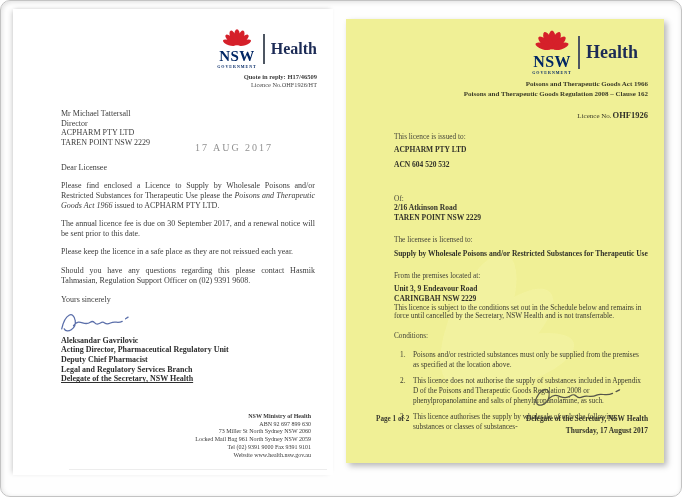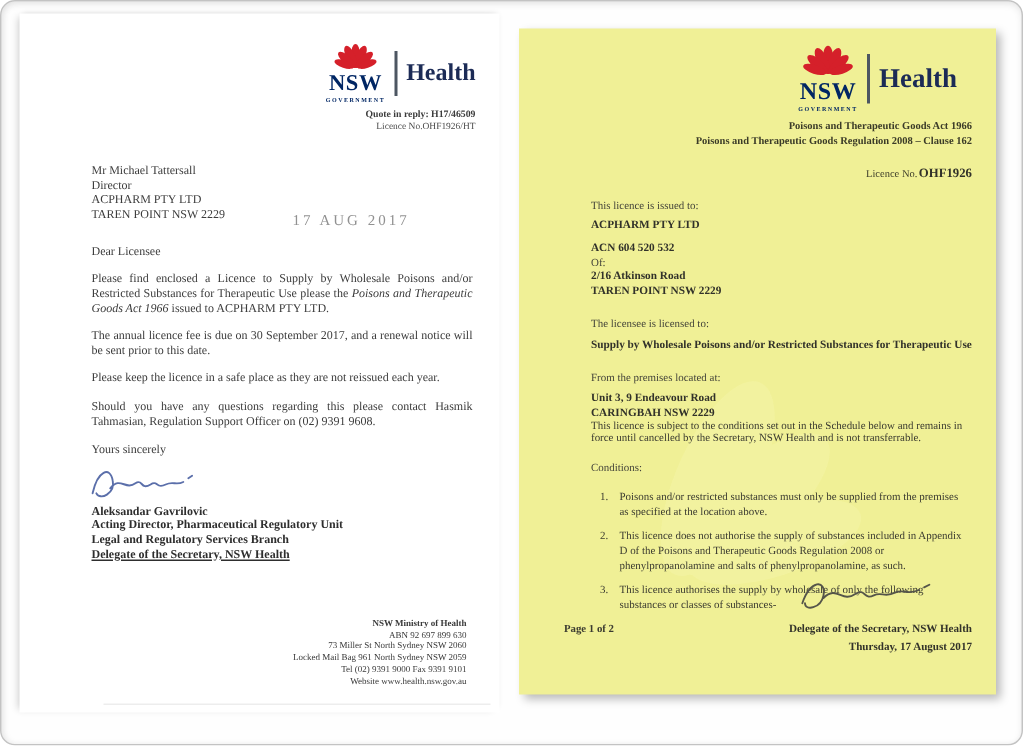--- a/index.html
+++ b/index.html
@@ -46,21 +46,21 @@
   .r-inner{position:relative;height:100%;padding:10px 16px 0 48px;}
   .r-logo-row{display:flex;justify-content:flex-end;padding-right:10px;}
   .lg .nsw-word{font-size:16px;}
   .lg .health-word{font-size:18px;}
   .lg .logo-bar{height:33px;}
   .r-acts{text-align:right;font-weight:bold;font-size:7px;line-height:9.6px;color:#3b3b28;margin-top:5px;}
   .r-licno{text-align:right;margin-top:11px;font-size:7px;color:#3b3b28;}
   .licno-val{font-size:8.5px;font-weight:bold;margin-left:1px;color:#32322a;}
   .r-label{font-size:7.3px;color:#45453a;}
   .r-bold{font-weight:bold;font-size:7.5px;color:#32322a;line-height:10px;}
-  .mt12{margin-top:12px;} .mt11{margin-top:11px;} .mt5{margin-top:5px;} .mt14{margin-top:0;} .mt4{margin-top:4px;}
+  .mt12{margin-top:12px;} .mt11{margin-top:11px;} .mt5{margin-top:5px;} .mt14{margin-top:24px;} .mt4{margin-top:4px;}
   .r-subject{font-size:7.3px;line-height:8px;color:#3b3b30;margin-top:0;}
   .r-cond{margin-top:10px;padding-left:6px;}
   .cond-item{display:flex;margin-bottom:7px;padding-right:2px;}
   .cond-num{width:13px;flex:none;font-size:7.3px;color:#3b3b30;}
   .cond-text{font-size:7.3px;line-height:9.6px;color:#3b3b30;}
   .r-sig{position:absolute;right:30px;top:362px;}
   .r-page-label{position:absolute;left:30px;top:396px;font-size:7.2px;font-weight:bold;color:#3b3b30;}
   .r-delegate{position:absolute;right:16px;top:394px;text-align:right;font-weight:bold;font-size:7.4px;line-height:11.5px;color:#32322a;}
 </style>
 </head>
@@ -113,20 +113,21 @@
       <div class="l-para">Should you have any questions regarding this please contact Hasmik Tahmasian, Regulation Support Officer on (02) 9391 9608.</div>
       <div class="l-closing">Yours sincerely</div>
       <div class="l-signature">
         <svg width="84" height="32" viewBox="0 0 100 38">
           <path d="M8 26 C 12 8, 22 4, 24 16 C 26 26, 14 32, 11 26 M 22 22 C 30 12, 34 24, 42 18 C 48 14, 46 24, 54 19 C 60 15, 58 23, 66 19 C 72 16, 74 20, 80 17 M 84 14 l 3 -2" stroke="#5b6faa" stroke-width="1.5" fill="none" stroke-linecap="round"></path>
         </svg>
       </div>
       <div class="l-signatory">
         <div>Aleksandar Gavrilovic</div>
         <div>Acting Director, Pharmaceutical Regulatory Unit</div>
+        <div>Deputy Chief Pharmacist</div>
         <div>Legal and Regulatory Services Branch</div>
         <div class="underline">Delegate of the Secretary, NSW Health</div>
       </div>
     </div>
 
     <div class="l-footer">
       <div class="f-bold">NSW Ministry of Health</div>
       <div>ABN  92 697 899 630</div>
       <div>73 Miller St  North Sydney  NSW 2060</div>
       <div>Locked Mail Bag 961  North Sydney  NSW 2059</div>

